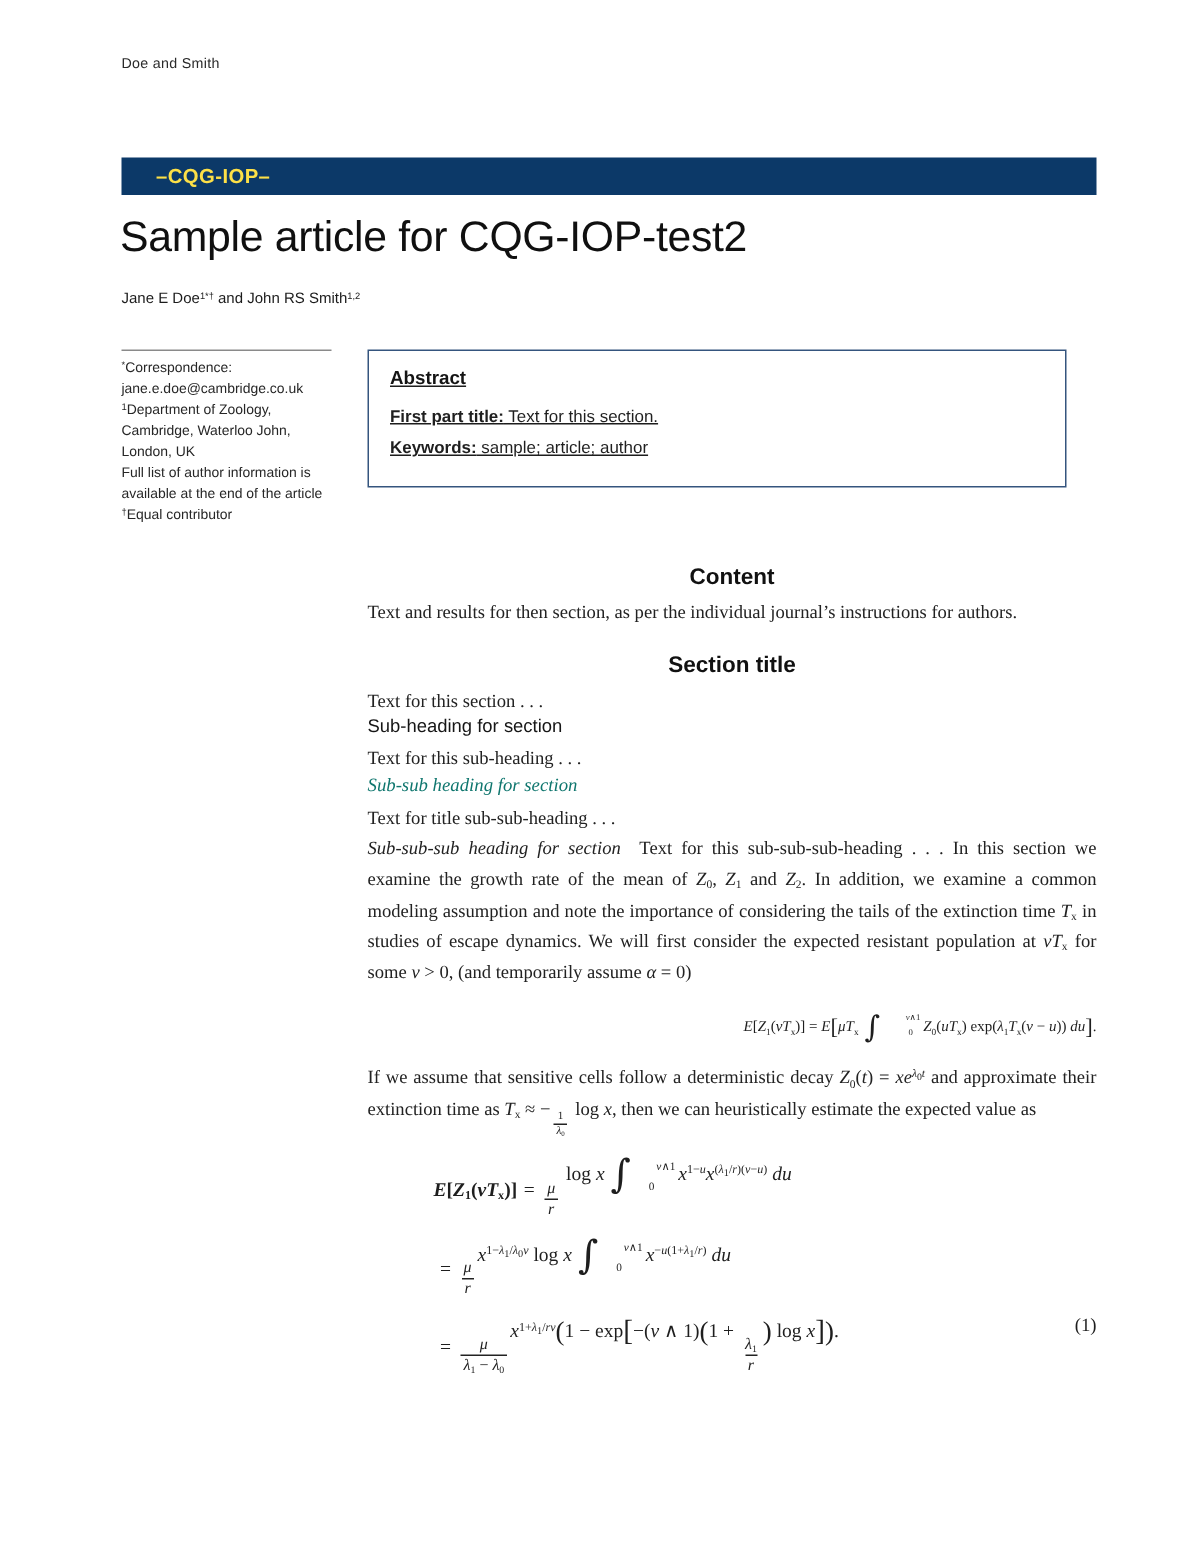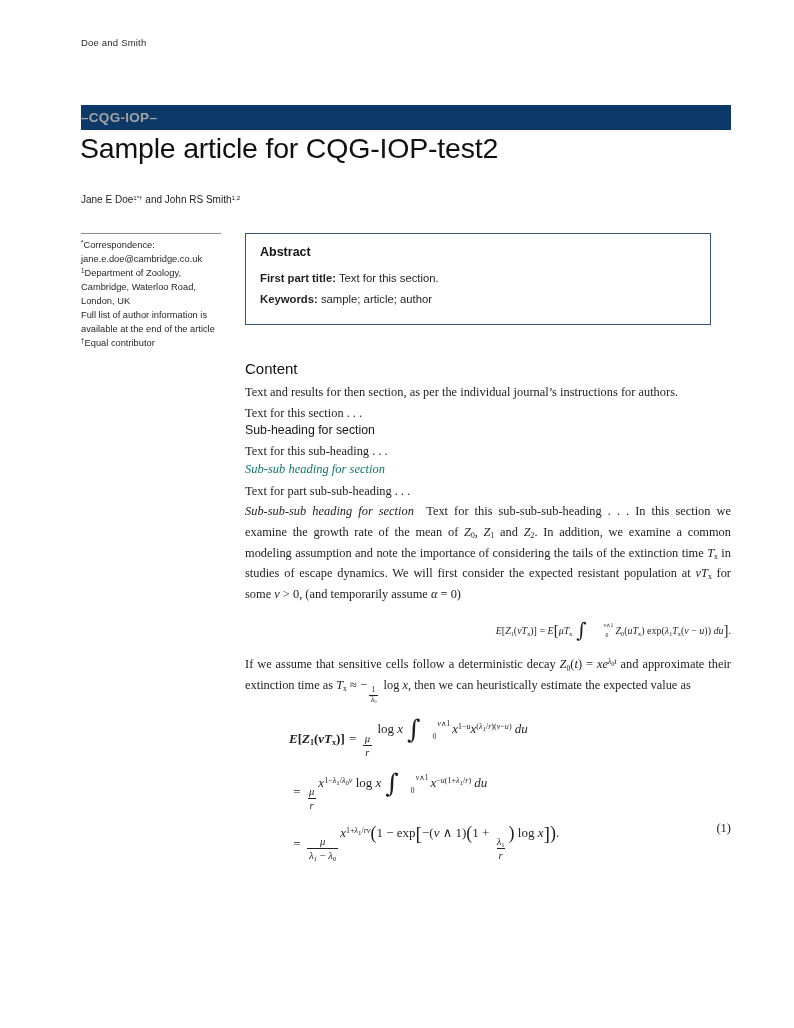--- a/index.html
+++ b/index.html
@@ -3,40 +3,40 @@
 <meta charset="utf-8">
 <style>
   html,body{margin:0;padding:0;background:#ffffff;}
   .page{
     position:relative;width:776px;height:1028px;margin:0 auto;background:#fff;
     overflow:hidden;color:#1d1d1d;font-family:"Liberation Sans",sans-serif;
   }
   .running-head{position:absolute;left:72px;top:37px;font-size:9.5px;color:#2a2a2a;letter-spacing:.2px;}
   .banner{
     position:absolute;left:72px;top:105px;width:650px;height:25px;background:#0c3968;
-    color:#a3a3a3;font-weight:bold;font-size:13.5px;line-height:25px;box-sizing:border-box;padding-left:0;letter-spacing:.3px;
+    color:#fde047;font-weight:bold;font-size:13.5px;line-height:25px;box-sizing:border-box;padding-left:23px;letter-spacing:.3px;
   }
-  .title{position:absolute;left:71px;top:132px;font-size:28.5px;font-weight:500;color:#101010;letter-spacing:-.2px;}
+  .title{position:absolute;left:71px;top:142px;font-size:28.5px;font-weight:500;color:#101010;letter-spacing:-.2px;}
   .authors{position:absolute;left:72px;top:194px;font-size:10px;color:#1b1b1b;}
   .authors sup{font-size:62%;position:relative;top:-.5em;vertical-align:baseline;}
 
   .sidebar{position:absolute;left:72px;top:233px;width:140px;border-top:1px solid #8a8a8a;padding-top:5px;
     font-size:9.3px;line-height:1.5;color:#262626;}
   .sidebar .sline{display:block;}
   .sidebar sup{font-size:68%;position:relative;top:-.45em;vertical-align:baseline;}
 
   .abstract-box{position:absolute;left:236px;top:233px;width:466px;box-sizing:border-box;
-    border:1px solid #35557e;background:#fff;padding:11px 14px 13px;}
+    border:1px solid #35557e;background:#fff;padding:11px 14px 13px;text-decoration:underline;}
   .abstract-title{font-size:12.5px;font-weight:bold;margin:0 0 9px;color:#141414;}
   .abstract-item{font-size:11.3px;line-height:1.9;color:#1f1f1f;}
   .abstract-item .lbl{font-weight:bold;}
 
   .main{position:absolute;left:236px;top:360px;width:486px;}
   .serif, .main p{font-family:"Liberation Serif",serif;}
-  h2.sec{font-family:"Liberation Sans",sans-serif;font-size:15px;font-weight:normal;margin:0 0 5px;color:#111;}
+  h2.sec{font-family:"Liberation Sans",sans-serif;font-size:15px;font-weight:bold;margin:16px 0 5px;color:#111;text-align:center;}
   h3.subsec{font-family:"Liberation Sans",sans-serif;font-size:12.3px;font-weight:normal;margin:0 0 4px;color:#161616;}
   h4.subsubsec{font-family:"Liberation Serif",serif;font-size:12.5px;font-style:italic;font-weight:normal;margin:0 0 4px;color:#0f766e;}
   .main p{font-size:12.4px;line-height:1.66;margin:0;text-align:justify;color:#222;}
   .mt1{margin-top:23px;} .mt2{margin-top:26px;} .mt3{margin-top:27px;}
   .runin{font-style:italic;}
 
   
   .math{font-family:"Liberation Serif",serif;color:#1e1e1e;}
   .math i{font-family:"Liberation Serif",serif;}
   .eq-display{font-size:10px;margin:17px 0 15px;padding-left:28px;white-space:nowrap;text-align:right;}
@@ -75,48 +75,49 @@
   </div>
 
   <h1 class="title" style="margin:0;">Sample article for CQG-IOP-test2</h1>
 
   <div class="authors">Jane E Doe<sup>1*†</sup> and John RS Smith<sup>1,2</sup></div>
 
   <div class="sidebar">
     <span class="sline"><sup>*</sup>Correspondence:</span>
     <span class="sline">jane.e.doe@cambridge.co.uk</span>
     <span class="sline"><sup>1</sup>Department of Zoology,</span>
-    <span class="sline">Cambridge, Waterloo Road,</span>
+    <span class="sline">Cambridge, Waterloo John,</span>
     <span class="sline">London, UK</span>
     <span class="sline">Full list of author information is</span>
     <span class="sline">available at the end of the article</span>
     <span class="sline"><sup>†</sup>Equal contributor</span>
   </div>
 
   <div class="abstract-box">
     <div class="abstract-title">Abstract</div>
     <div class="abstract-item">
       <span class="lbl">First part title:</span><span> Text for this section.</span>
     </div>
     <div class="abstract-item">
       <span class="lbl">Keywords:</span><span> sample; article; author</span>
     </div>
   </div>
 
   <div class="main">
     <h2 class="sec">Content</h2>
     <p>Text and results for then section, as per the individual journal’s instructions for authors.</p>
 
+    <h2 class="sec mt1">Section title</h2>
     <p>Text for this section . . .</p>
 
     <h3 class="subsec mt2">Sub-heading for section</h3>
     <p>Text for this sub-heading . . .</p>
 
     <h4 class="subsubsec mt3">Sub-sub heading for section</h4>
-    <p>Text for part sub-sub-heading . . .</p>
+    <p>Text for title sub-sub-heading . . .</p>
 
     <p class="mt3"><span class="runin">Sub-sub-sub heading for section</span>  Text for this sub-sub-sub-heading . . . In this section we examine the growth rate of the mean of <i>Z</i><sub>0</sub>, <i>Z</i><sub>1</sub> and <i>Z</i><sub>2</sub>. In addition, we examine a common modeling assumption and note the importance of considering the tails of the extinction time <i>T</i><sub>x</sub> in studies of escape dynamics. We will first consider the expected resistant population at <i>vT</i><sub>x</sub> for some <i>v</i> &gt; 0, (and temporarily assume <i>α</i> = 0)</p>
 
     <div class="math eq-display"><i>E</i><span class="d1">[</span><i>Z</i><sub>1</sub>(<i>vT</i><sub>x</sub>)<span class="d1">]</span> = <i>E</i><span class="d2">[</span><i>μT</i><sub>x</sub><span class="int">
           <span class="isym">∫</span>
           <span class="lims">
             <span><i>v</i>∧1</span>
             <span>0</span>
           </span>
         </span><i>Z</i><sub>0</sub>(<i>uT</i><sub>x</sub>) exp<span class="d1">(</span><i>λ</i><sub>1</sub><i>T</i><sub>x</sub>(<i>v</i> − <i>u</i>)<span class="d1">)</span> <i>du</i><span class="d2">]</span>.</div>

